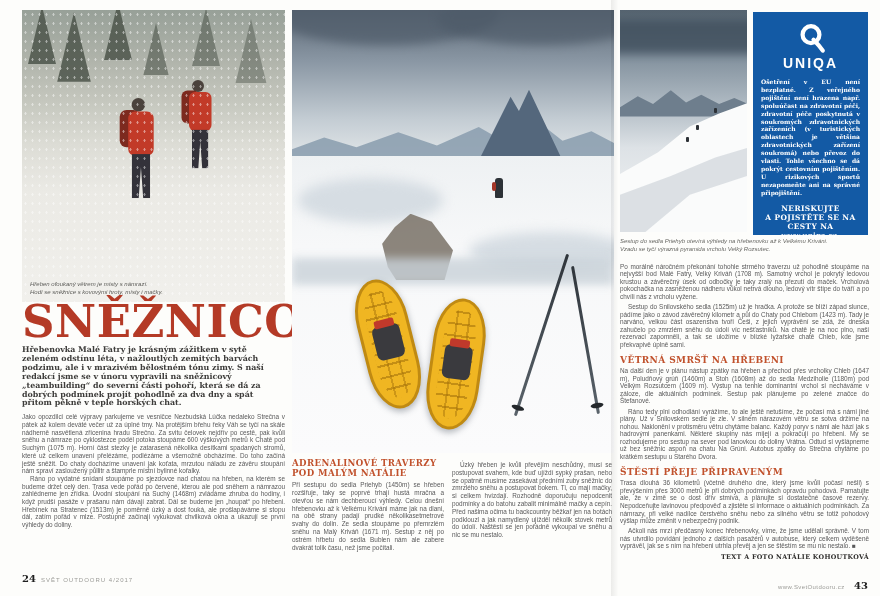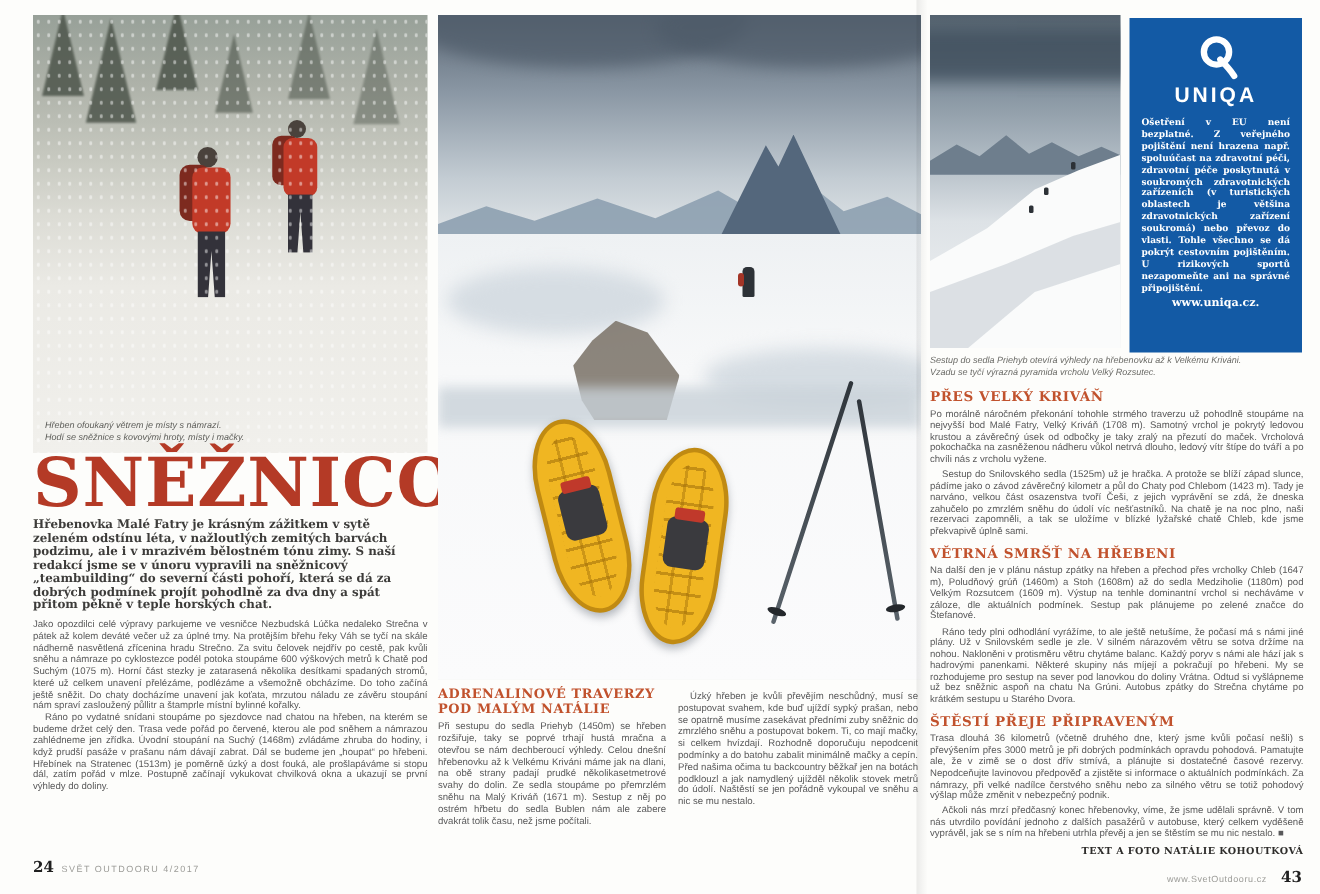--- a/index.html
+++ b/index.html
@@ -198,30 +198,34 @@
     <div class="pr-dot" style="left:74%;top:44%;"></div>
   </figure>
 
   <aside class="ad">
     <svg class="ad-logo" width="34" height="32" viewBox="0 0 40 38">
       <circle cx="20" cy="15" r="10" fill="none" stroke="#ffffff" stroke-width="5"></circle>
       <path d="M23 21 Q30 28 34 34" fill="none" stroke="#ffffff" stroke-width="5" stroke-linecap="round"></path>
     </svg>
     <div class="ad-brand">UNIQA</div>
     <p class="ad-body">Ošetření v EU není bezplatné. Z veřejného pojištění není hrazena např. spoluúčast na zdravotní péči, zdravotní péče poskytnutá v soukromých zdravotnických zařízeních (v turistických oblastech je většina zdravotnických zařízení soukromá) nebo převoz do vlasti. Tohle všechno se dá pokrýt cestovním pojištěním. U rizikových sportů nezapomeňte ani na správné připojištění.</p>
+    <div class="ad-cta">
+      <span>NERISKUJTE</span><br>
+      <span>A POJISTĚTE SE NA</span><br>
+      <span>CESTY NA</span>
+    </div>
     <div class="ad-url">www.uniqa.cz.</div>
   </aside>
 
   <div class="caption-right">
     <span>Sestup do sedla Priehyb otevírá výhledy na hřebenovku až k Velkému Kriváni.</span><br>
     <span>Vzadu se tyčí výrazná pyramida vrcholu Velký Rozsutec.</span>
   </div>
 
   <div class="rcol">
-    <h3 class="subhead">PŘES VELKÝ KRIVÁŇ</h3>
     <p class="body">Po morálně náročném překonání tohohle strmého traverzu už pohodlně stoupáme na nejvyšší bod Malé Fatry, Velký Kriváň (1708 m). Samotný vrchol je pokrytý ledovou krustou a závěrečný úsek od odbočky je taky zralý na přezutí do maček. Vrcholová pokochačka na zasněženou nádheru vůkol netrvá dlouho, ledový vítr štípe do tváří a po chvíli nás z vrcholu vyžene.</p>
     <p class="body indent">Sestup do Snilovského sedla (1525m) už je hračka. A protože se blíží západ slunce, pádíme jako o závod závěrečný kilometr a půl do Chaty pod Chlebom (1423 m). Tady je narváno, velkou část osazenstva tvoří Češi, z jejich vyprávění se zdá, že dneska zahučelo po zmrzlém sněhu do údolí víc nešťastníků. Na chatě je na noc plno, naši rezervaci zapomněli, a tak se uložíme v blízké lyžařské chatě Chleb, kde jsme překvapivě úplně sami.</p>
 
     <h3 class="subhead">VĚTRNÁ SMRŠŤ NA HŘEBENI</h3>
     <p class="body">Na další den je v plánu nástup zpátky na hřeben a přechod přes vrcholky Chleb (1647 m), Poludňový grúň (1460m) a Stoh (1608m) až do sedla Medziholie (1180m) pod Velkým Rozsutcem (1609 m). Výstup na tenhle dominantní vrchol si necháváme v záloze, dle aktuálních podmínek. Sestup pak plánujeme po zelené značce do Štefanové.</p>
     <p class="body indent">Ráno tedy plni odhodlání vyrážíme, to ale ještě netušíme, že počasí má s námi jiné plány. Už v Snilovském sedle je zle. V silném nárazovém větru se sotva držíme na nohou. Nakloněni v protisměru větru chytáme balanc. Každý poryv s námi ale hází jak s hadrovými panenkami. Některé skupiny nás míjejí a pokračují po hřebeni. My se rozhodujeme pro sestup na sever pod lanovkou do doliny Vrátna. Odtud si vyšlápneme už bez sněžnic aspoň na chatu Na Grúni. Autobus zpátky do Strečna chytáme po krátkém sestupu u Starého Dvora.</p>
 
     <h3 class="subhead">ŠTĚSTÍ PŘEJE PŘIPRAVENÝM</h3>
     <p class="body">Trasa dlouhá 36 kilometrů (včetně druhého dne, který jsme kvůli počasí nešli) s převýšením přes 3000 metrů je při dobrých podmínkách opravdu pohodová. Pamatujte ale, že v zimě se o dost dřív stmívá, a plánujte si dostatečné časové rezervy. Nepodceňujte lavinovou předpověď a zjistěte si informace o aktuálních podmínkách. Za námrazy, při velké nadílce čerstvého sněhu nebo za silného větru se totiž pohodový výšlap může změnit v nebezpečný podnik.</p>
     <p class="body indent">Ačkoli nás mrzí předčasný konec hřebenovky, víme, že jsme udělali správně. V tom nás utvrdilo povídání jednoho z dalších pasažérů v autobuse, který celkem vyděšeně vyprávěl, jak se s ním na hřebeni utrhla převěj a jen se štěstím se mu nic nestalo. ■</p>

